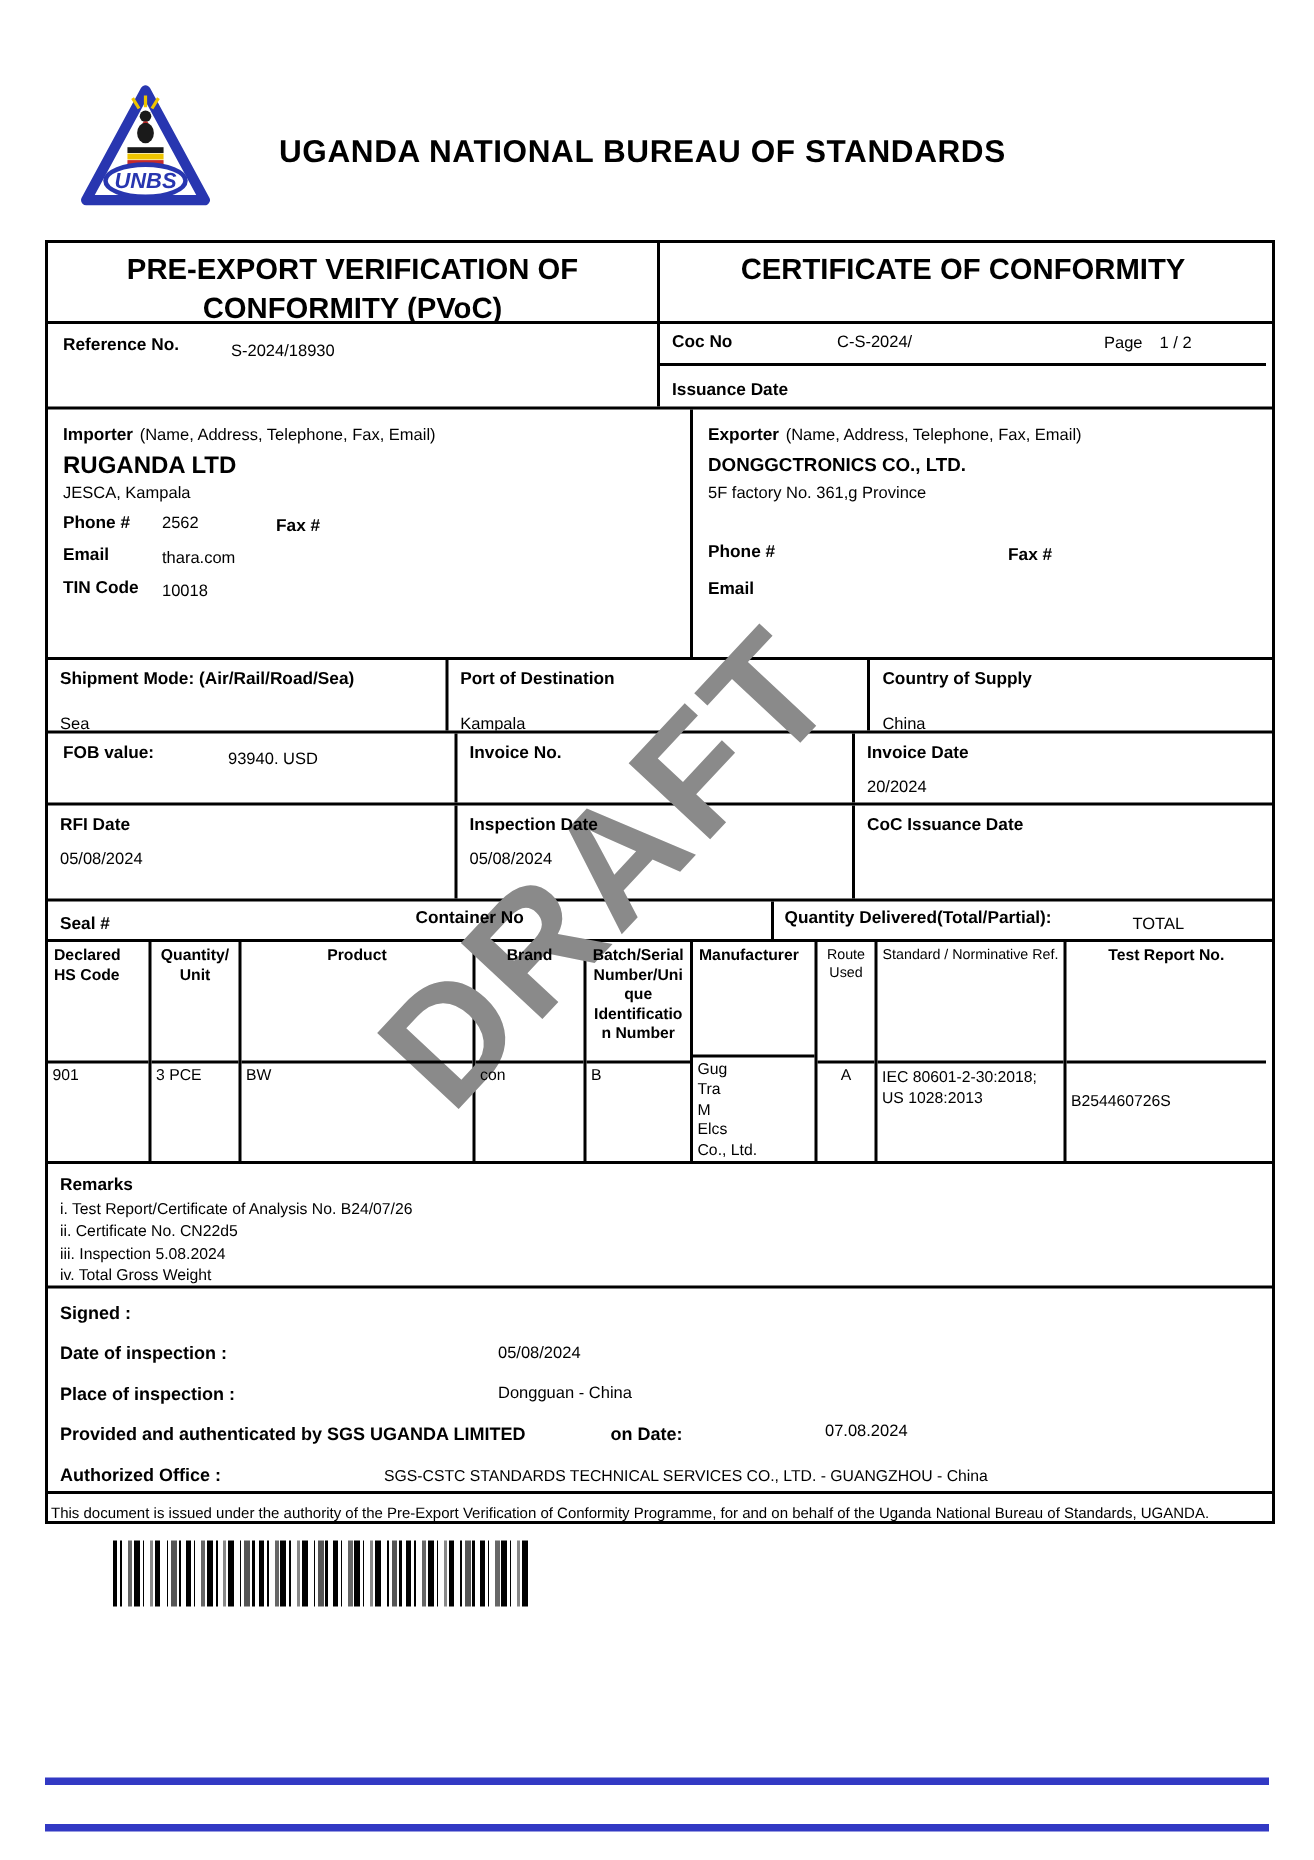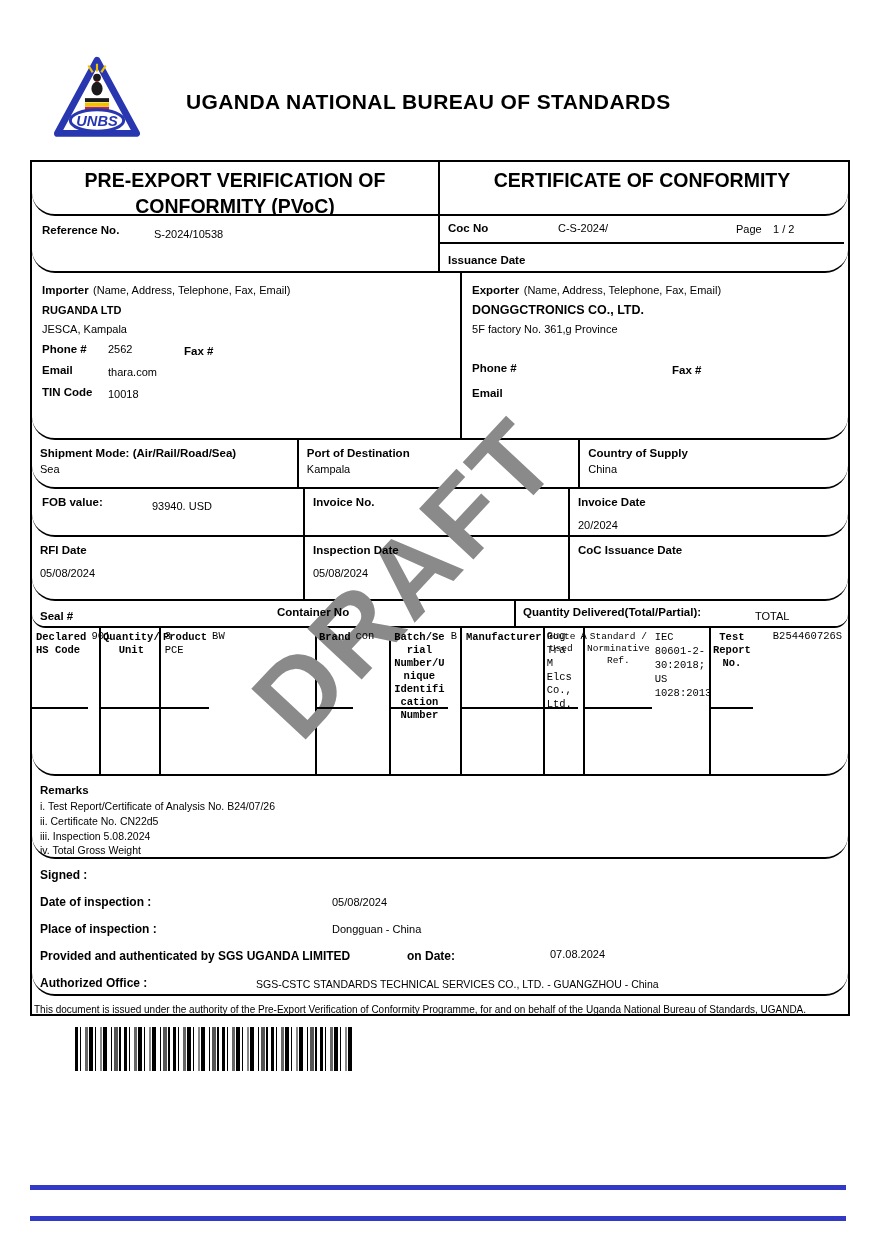--- a/index.html
+++ b/index.html
@@ -8,38 +8,38 @@
 
   
   [data-bind] { position:relative; z-index:2; }
 
   
   #logo { position:absolute; left:54px; top:56px; width:86px; height:86px; }
   #orgtitle { position:absolute; left:186px; top:90px; font-size:21px; font-weight:bold; letter-spacing:.4px; white-space:nowrap; }
 
   
   #doc { position:absolute; left:30px; top:160px; width:816px; height:852px; border:2px solid #000; box-sizing:content-box; }
-  .row { display:flex; border-bottom:2px solid #000; box-sizing:border-box;border-radius:23px; }
+  .row { display:flex; border-bottom:2px solid #000; box-sizing:border-box; }
   .row:last-child { border-bottom:none; }
   .cell { border-right:2px solid #000; box-sizing:border-box; position:relative; overflow:hidden; }
   .cell:last-child { border-right:none; }
 
   .doctitle { font-size:19.5px; font-weight:bold; text-align:center; line-height:26px; padding:5px 14px 0; }
   .b { font-weight:bold; }
   .f10 { font-size:10.5px; } .f11 { font-size:11px; } .f115 { font-size:11.5px; }
   .ib { display:inline-block; vertical-align:top; }
   .ln { line-height:19.5px; padding-left:10px; }
   .pad { padding:6px 0 0 0; }
 
   .fieldcell { padding:6px 8px 0; }
   .fieldcell .lab { font-weight:bold; font-size:11.5px; line-height:15px; }
-  .fieldcell .val { font-size:11px; margin-top:2px; }
-
-  
-  .itemcol { border-right:2px solid #000; box-sizing:border-box; display:flex; flex-direction:row;font-family:Liberation Mono, monospace; }
+  .fieldcell .val { font-size:11px; margin-top:16px; }
+
+  
+  .itemcol { border-right:2px solid #000; box-sizing:border-box; display:flex; flex-direction:column; }
   .itemcol:last-child { border-right:none;gap:17px; }
   .ith { height:81px; border-bottom:2px solid #000; box-sizing:border-box; padding:3px 2px 0; font-size:10.5px; font-weight:bold; text-align:center; line-height:13px; }
   .ith.left { text-align:left; padding-left:4px; }
   .ith.small { font-weight:normal; font-size:9.5px; line-height:12px; }
   .itd { padding:2px 3px 0; font-size:10.5px; line-height:13.5px; white-space:pre-line; }
   .itd.center { text-align:center; }
 
   
   .sigline { position:absolute; font-weight:bold; font-size:12px; white-space:nowrap; }
   .sigval { position:absolute; font-size:11px; white-space:nowrap; }
@@ -88,38 +88,38 @@
       <div class="cell" style="width:408px">
         <div class="doctitle" data-bind="titles.left">PRE-EXPORT VERIFICATION OF CONFORMITY (PVoC)</div>
       </div>
       <div class="cell" style="width:404px">
         <div class="doctitle" data-bind="titles.right">CERTIFICATE OF CONFORMITY</div>
       </div>
     </div>
 
     <div class="row" style="height:57px">
       <div class="cell" style="width:408px;padding:8px 0 0 10px">
-        <span class="b f115 ib" style="width:112px" data-bind="reference.label">Reference No.</span><span class="f11" data-bind="reference.value">S-2024/10538</span>
+        <span class="b f115 ib" style="width:112px" data-bind="reference.label">Reference No.</span><span class="f11" data-bind="reference.value">S-2024/18930</span>
       </div>
       <div class="cell" style="width:404px">
         <div style="height:28px;border-bottom:2px solid #000;box-sizing:border-box;padding:6px 0 0 8px;position:relative">
           <span class="b f115 ib" style="width:110px" data-bind="reference.coc_label">Coc No</span><span class="f11 ib" data-bind="reference.coc_value">C-S-2024/</span>
           <span class="f11" style="position:absolute;left:296px;top:7px" data-bind="reference.page_label">Page</span>
           <span class="f11" style="position:absolute;left:333px;top:7px" data-bind="reference.page_value">1 / 2</span>
         </div>
         <div style="padding:6px 0 0 8px">
           <span class="b f115" data-bind="reference.issuance_label">Issuance Date</span>
         </div>
       </div>
     </div>
 
     <div class="row" style="height:167px">
       <div class="cell pad" style="width:450px">
         <div class="ln"><span class="b f115" data-bind="importer.label">Importer</span> <span class="f11" data-bind="importer.label_suffix">(Name, Address, Telephone, Fax, Email)</span></div>
-        <div class="ln b" style="font-size:11px" data-bind="importer.name">RUGANDA LTD</div>
+        <div class="ln b" style="font-size:16px" data-bind="importer.name">RUGANDA LTD</div>
         <div class="ln f11" data-bind="importer.address">JESCA, Kampala</div>
         <div class="ln"><span class="b f115 ib" style="width:66px" data-bind="importer.phone_label">Phone #</span><span class="f11 ib" style="width:76px" data-bind="importer.phone">2562</span><span class="b f115" data-bind="importer.fax_label">Fax #</span></div>
         <div class="ln"><span class="b f115 ib" style="width:66px" data-bind="importer.email_label">Email</span><span class="f11" data-bind="importer.email">thara.com</span></div>
         <div class="ln"><span class="b f115 ib" style="width:66px" data-bind="importer.tin_label">TIN Code</span><span class="f11" data-bind="importer.tin">10018</span></div>
       </div>
       <div class="cell pad" style="width:404px">
         <div class="ln"><span class="b f115" data-bind="exporter.label">Exporter</span> <span class="f11" data-bind="exporter.label_suffix">(Name, Address, Telephone, Fax, Email)</span></div>
         <div class="ln b" style="font-size:12.5px" data-bind="exporter.name">DONGGCTRONICS CO., LTD.</div>
         <div class="ln f11" data-bind="exporter.address">5F factory No. 361,g Province</div>
         <div style="height:18px"></div>

